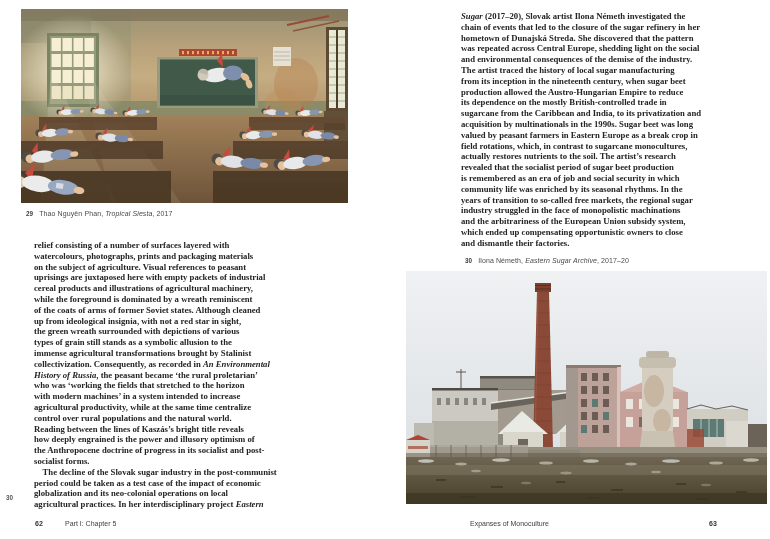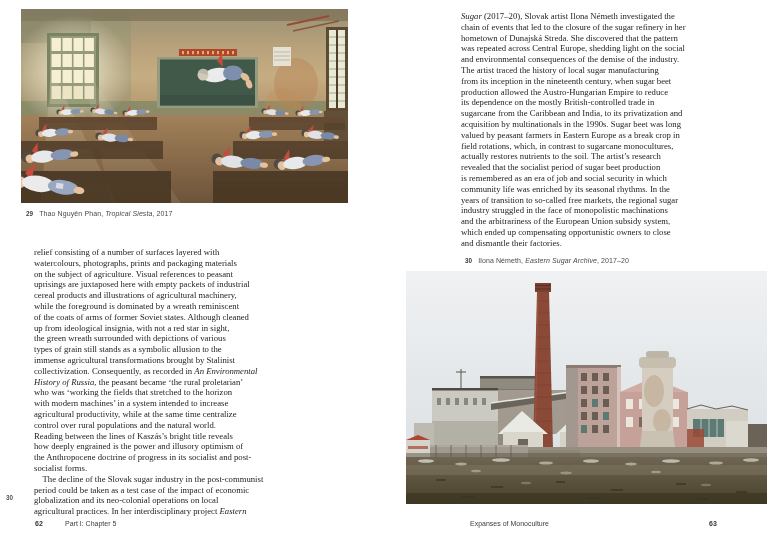--- a/index.html
+++ b/index.html
@@ -7,23 +7,23 @@
           font-family:"Liberation Serif", serif;}
   .artwork{position:absolute;display:block;}
   .art-left{left:21px;top:9px;width:327px;height:194px;}
   .photo-right{left:406px;top:271px;width:361px;height:233px;}
   .caption{position:absolute;font-family:"Liberation Sans", sans-serif;font-size:7px;
            color:#4a4a4a;letter-spacing:.1px;display:flex;align-items:baseline;gap:6px;white-space:pre;}
   .cap-num{font-weight:700;font-size:6.3px;color:#3c3c3c;}
   .caption-left{left:26px;top:210px;}
   .caption-right{left:465px;top:257px;}
   .bodytext{position:absolute;font-size:8.7px;line-height:10.8px;color:#242424;white-space:pre;}
-  .body-left{left:34px;top:247px;width:270px;}
+  .body-left{left:34px;top:240px;width:270px;}
   .body-right{left:461px;top:11px;width:300px;}
-  .tline{height:10.8px;}
+  .tline{height:10.8px;font-weight:bold;}
   .tline i{font-style:italic;}
   .margin-ref{position:absolute;left:6px;top:494px;font-family:"Liberation Sans", sans-serif;
               font-size:6.3px;font-weight:700;color:#555;}
   .foot{position:absolute;top:520px;font-family:"Liberation Sans", sans-serif;font-size:7px;color:#3d3d3d;white-space:pre;}
   .foot-num{font-weight:700;color:#333;}
   .f-left-num{left:35px;}
   .f-left-label{left:65px;}
   .f-right-label{left:470px;}
   .f-right-num{left:709px;}
 </style>

